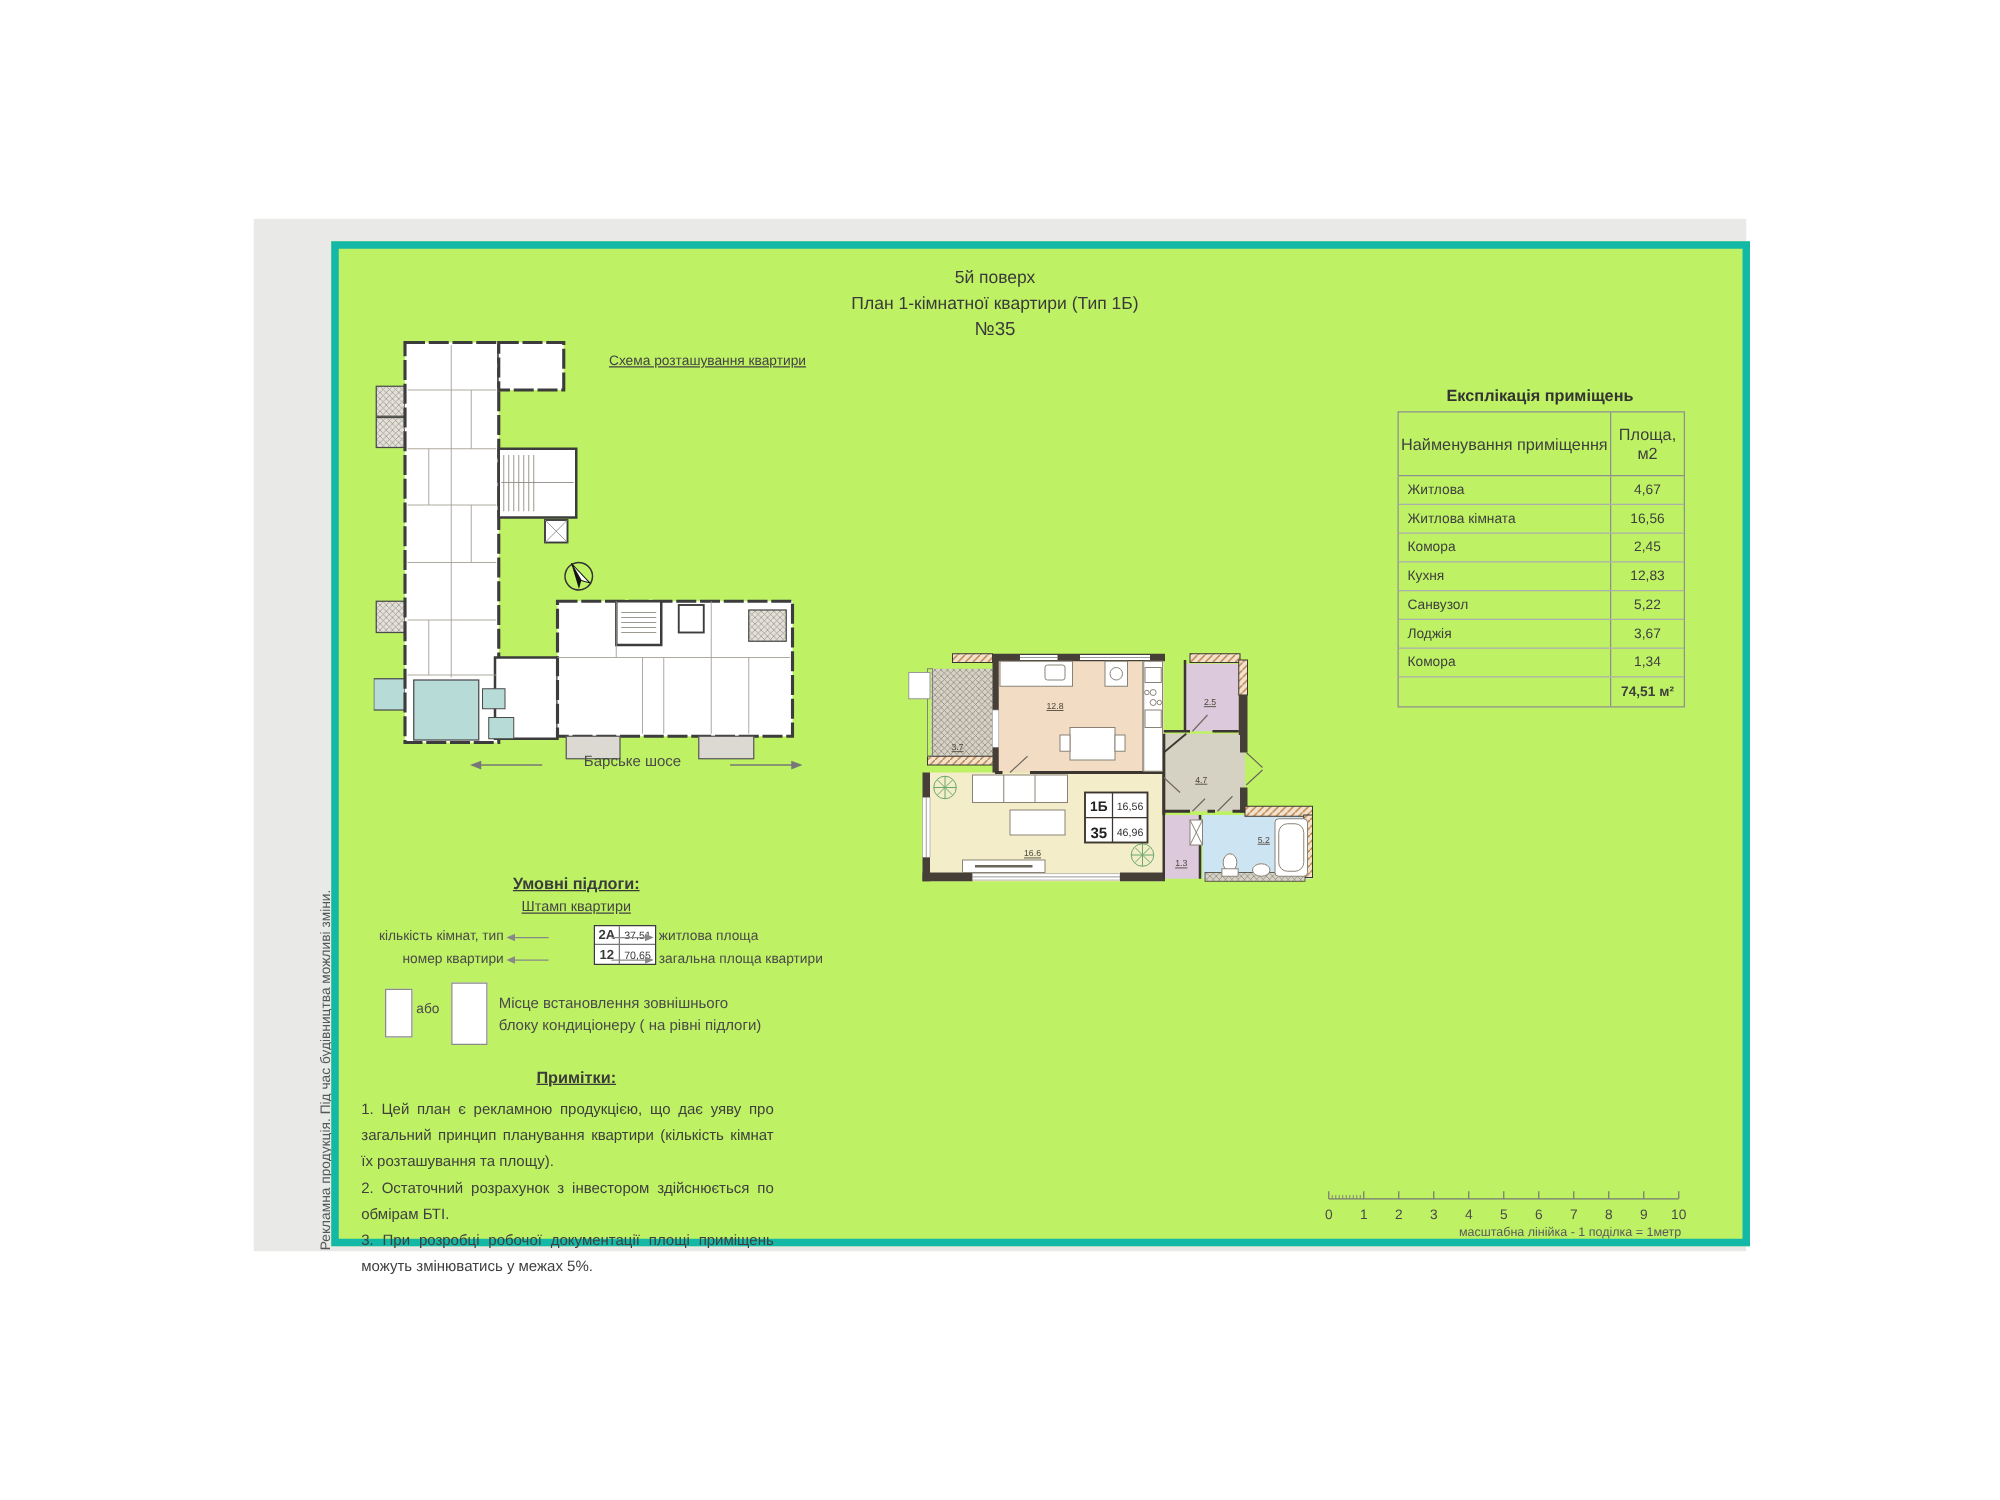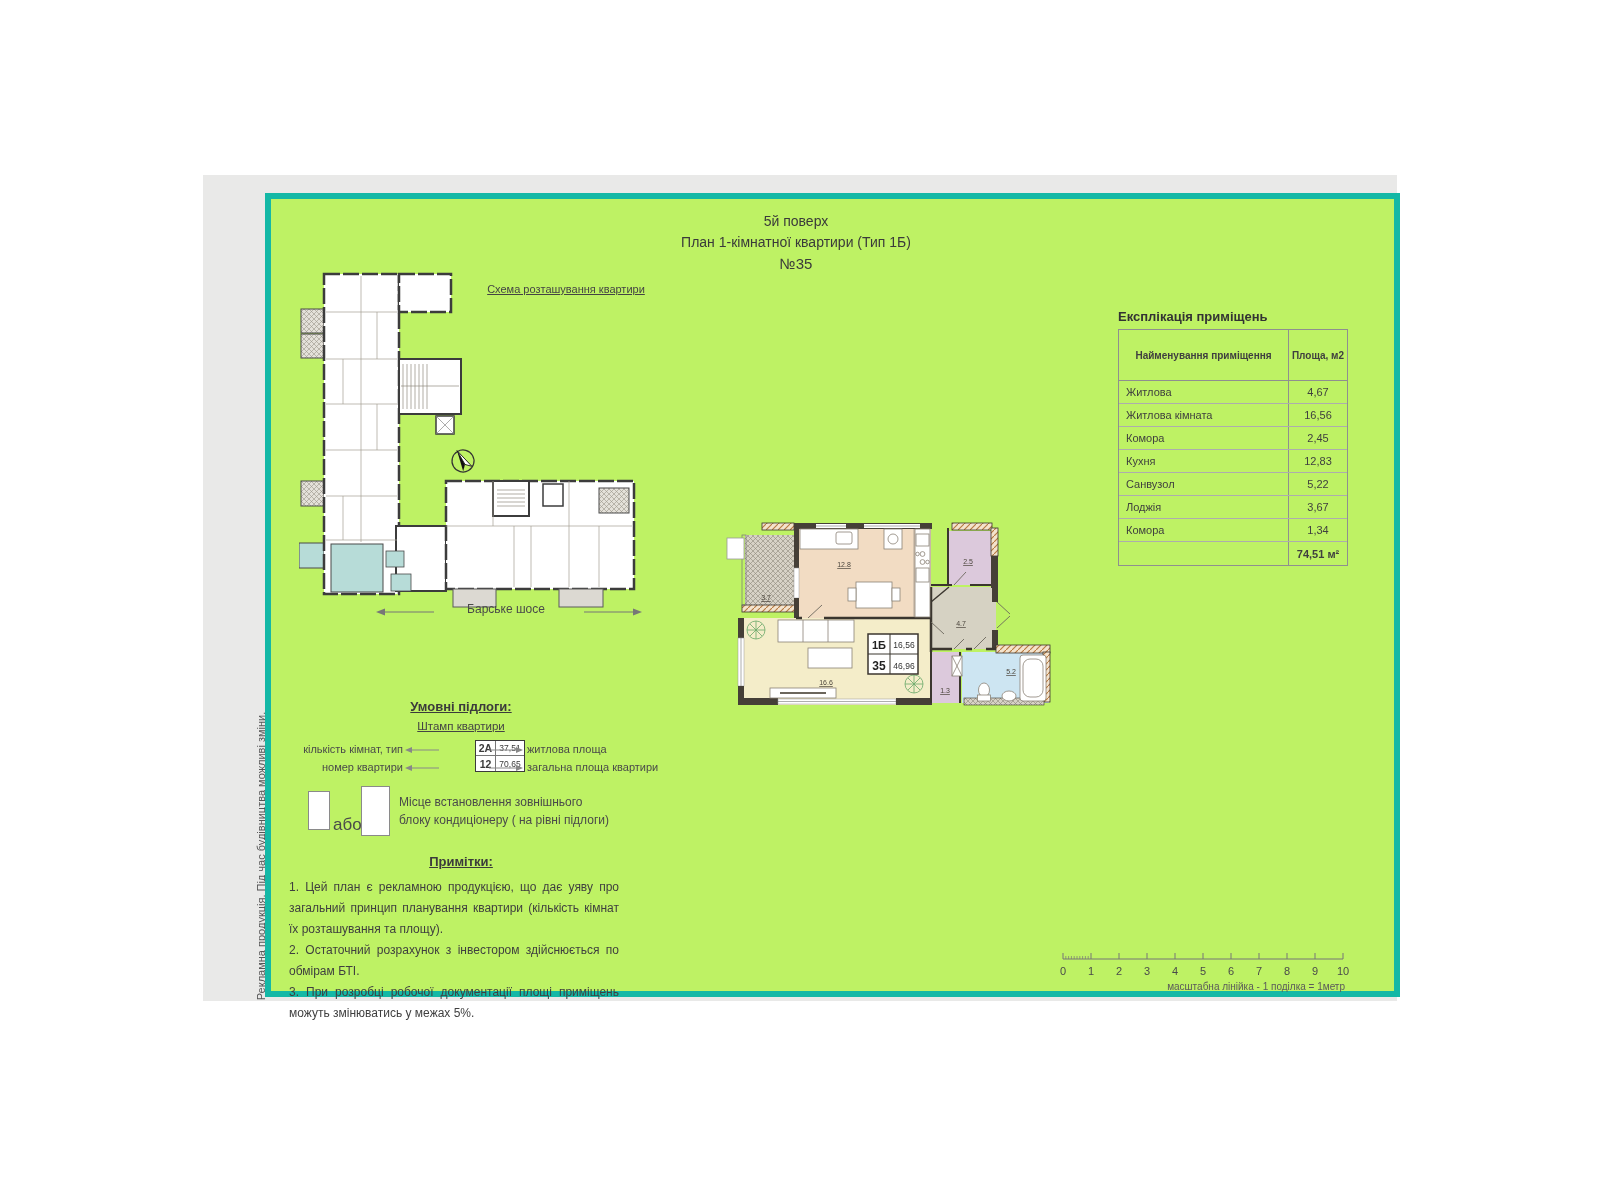--- a/index.html
+++ b/index.html
@@ -8,42 +8,42 @@
   .sheet{position:absolute;left:203px;top:175px;width:1194px;height:826px;background:#e9e9e8;}
   .drawing{position:absolute;left:62px;top:18px;width:1123px;height:792px;background:#bef264;border:6px solid #14b8a6;}
   .abs{position:absolute;}
   
   .titleblock{left:375px;top:12px;width:300px;text-align:center;font-size:14px;line-height:21px;color:#3a3a3a;}
   .titleblock .t3{font-size:15px;}
   
   .scheme-label{left:190px;top:84px;width:210px;text-align:center;font-size:11px;text-decoration:underline;color:#444;}
   .street-text{left:165px;top:403px;width:140px;text-align:center;font-size:12px;color:#4a4a4a;}
   
-  .tbl-title{left:847px;top:110px;width:228px;text-align:left;font-weight:bold;font-size:13px;color:#333;}
+  .tbl-title{left:847px;top:110px;width:228px;text-align:center;font-weight:bold;font-size:13px;color:#333;}
   .tbl{left:847px;top:130px;width:228px;border:1px solid #8f8f8f;font-size:11px;color:#3f3f3f;}
-  .tbl .hrow{display:flex;border-bottom:1px solid #8f8f8f;height:50px;font-weight:bold;font-size:10px;}
+  .tbl .hrow{display:flex;border-bottom:1px solid #8f8f8f;height:50px;font-weight:normal;font-size:13px;}
   .tbl .row{display:flex;border-bottom:1px solid #adadad;height:22px;}
   .tbl .row:last-child{border-bottom:none;}
   .tbl .c1{width:170px;border-right:1px solid #8f8f8f;display:flex;align-items:center;padding-left:7px;box-sizing:border-box;}
   .tbl .c2{flex:1;display:flex;align-items:center;justify-content:center;text-align:center;}
   .tbl .hrow .c1{justify-content:center;padding-left:0;}
   .tbl .trow{height:23px;font-weight:bold;}
   
   .lg-title{left:90px;top:500px;width:200px;text-align:center;font-weight:bold;font-size:13px;text-decoration:underline;}
   .lg-stamp-label{left:90px;top:521px;width:200px;text-align:center;font-size:11.5px;text-decoration:underline;color:#444;}
   .lg-left{width:124px;text-align:right;font-size:11px;color:#4a4a4a;}
   .lg-right{font-size:11px;color:#4a4a4a;white-space:nowrap;}
   .lg-box{left:168px;top:541px;width:48px;height:30px;border:1.5px solid #3b3b3b;background:#fff;display:grid;
           grid-template-columns:20px 1fr;grid-template-rows:1fr 1fr;margin-left:36px;}
   .lg-box div{display:flex;align-items:center;justify-content:center;}
   .lg-box .b{font-weight:bold;font-size:10.5px;border-right:1px solid #777;}
   .lg-box .s{font-size:8.5px;}
   .lg-box .r1{border-bottom:1px solid #777;}
   .ac-rect{border:1px solid #8a8a8a;background:#fff;}
-  .ac-or{font-size:17px;color:#4a4a4a;margin-top:14px;}
+  .ac-or{font-size:11px;color:#4a4a4a;}
   .ac-text{font-size:12px;color:#4a4a4a;line-height:18px;}
   
   .nt-title{left:90px;top:655px;width:200px;text-align:center;font-weight:bold;font-size:13px;text-decoration:underline;}
   .nt-body{left:18px;top:678px;width:330px;font-size:12px;color:#3f3f3f;text-align:justify;line-height:21px;}
   .nt-body p{margin:0;}
   
   .ruler-label{left:790px;top:782px;width:284px;text-align:right;font-size:10px;color:#5a5a5a;}
   
   .side-note{position:absolute;left:58px;top:681px;transform:translate(-50%,-50%) rotate(-90deg);
              white-space:nowrap;font-size:11px;color:#555;}

